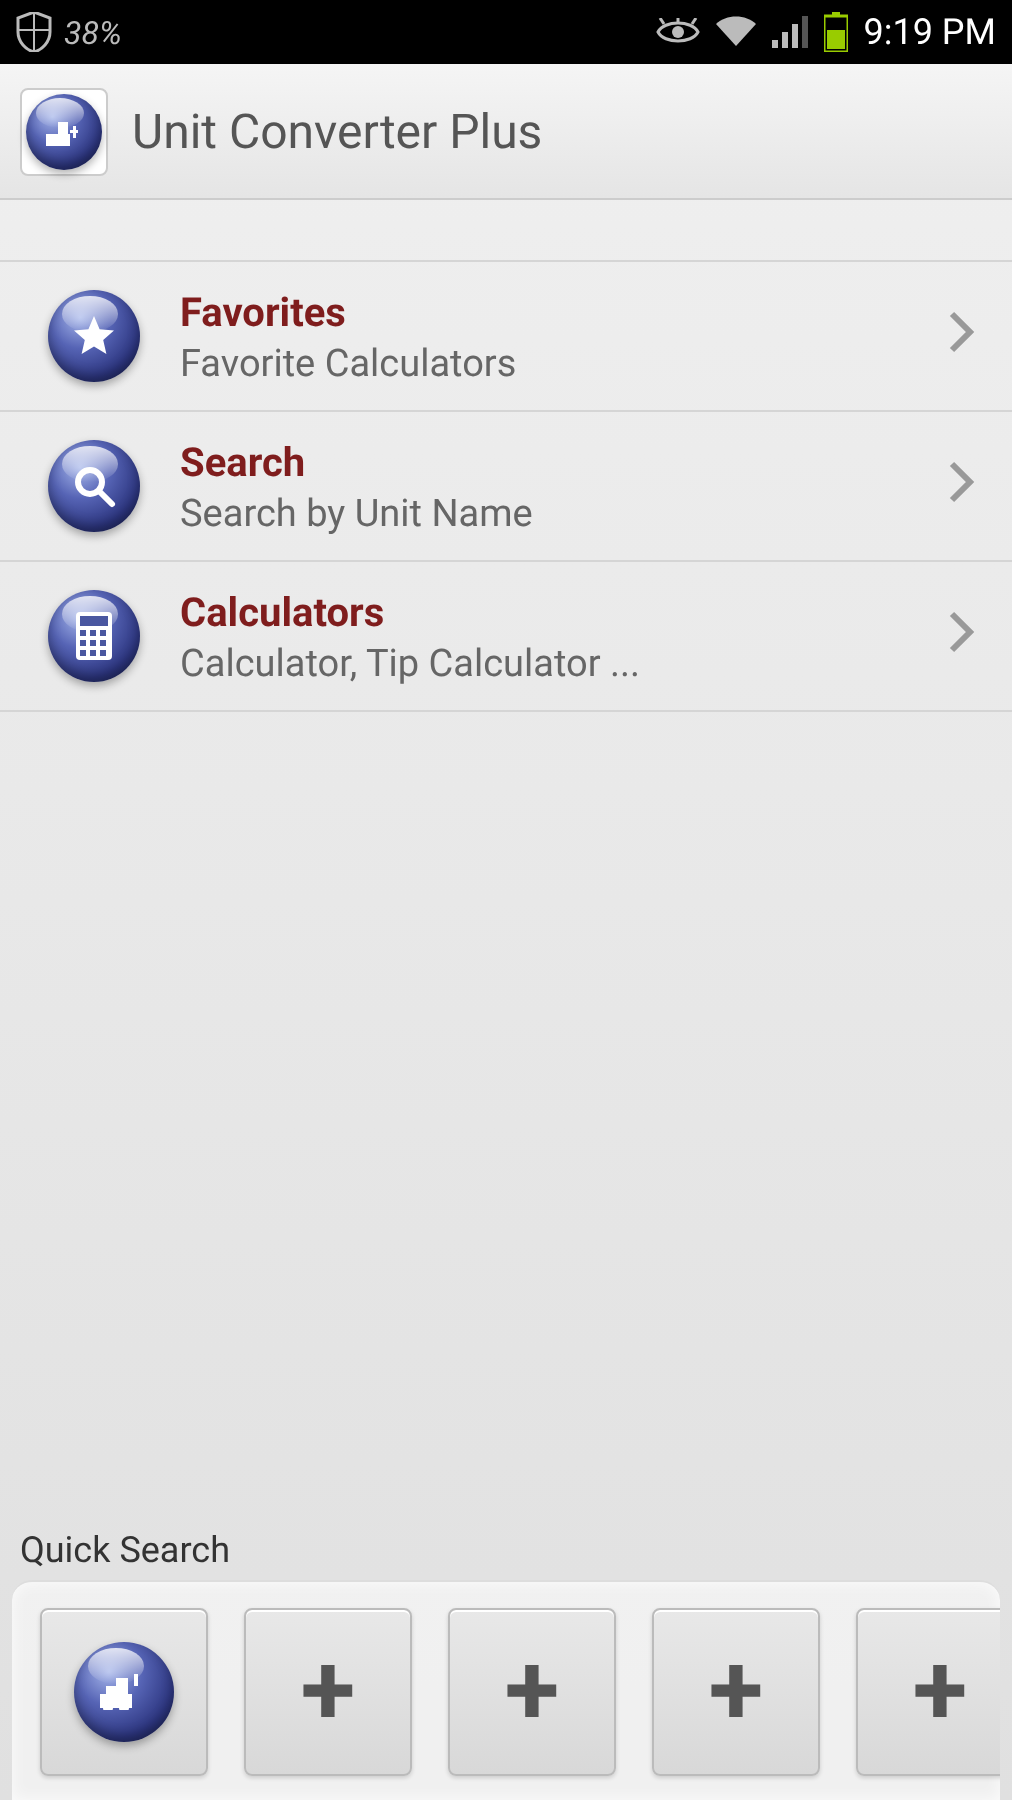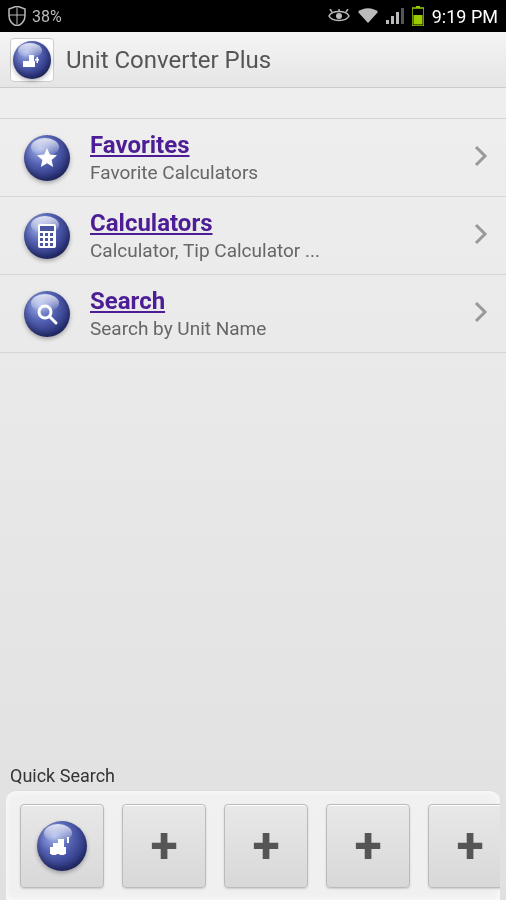--- a/index.html
+++ b/index.html
@@ -4,35 +4,35 @@
 <style>
   * { box-sizing: border-box; margin: 0; padding: 0; }
   html, body { width: 506px; height: 900px; overflow: hidden; font-family: Roboto, Arial, sans-serif; }
   body { background: linear-gradient(to bottom, #f0f0f0 0%, #e8e8e8 50%, #e0e0e0 100%); display: flex; flex-direction: column; }
 
   
   .status-bar { height: 32px; background: #000; color: #bbb; display: flex; align-items: center; padding: 0 8px; font-size: 16px; }
   .status-left { display: flex; align-items: center; gap: 6px; }
   .status-right { margin-left: auto; display: flex; align-items: center; gap: 8px; justify-content: flex-end; }
   .status-bar svg { display: block; }
-  .battery-pct { color: #bbb; font-size: 16px; }
+  .battery-pct { color: #bbb; font-size: 16px; font-style: italic; }
   .clock { color: #fff; font-size: 18px; }
 
   
-  .action-bar { height: 56px; background: linear-gradient(to bottom, #f5f5f5, #e5e5e5); border-bottom: 1px solid #ccc; display: flex; align-items: center; padding: 0 10px; gap: 12px; }
+  .action-bar { height: 68px; background: linear-gradient(to bottom, #f5f5f5, #e5e5e5); border-bottom: 1px solid #ccc; display: flex; align-items: center; padding: 0 10px; gap: 12px; }
   .app-icon-frame { width: 44px; height: 44px; background: #fff; border: 1px solid #ccc; border-radius: 4px; display: flex; align-items: center; justify-content: center; }
   .app-title { font-size: 24px; color: #555; }
 
   
   .list { margin-top: 30px; }
   .list-item { display: flex; align-items: center; padding: 12px 18px 12px 22px; border-bottom: 1px solid #d5d5d5; }
   .list-item:first-child { border-top: 1px solid #d5d5d5; }
   .item-icon { width: 50px; height: 50px; flex-shrink: 0; display: flex; align-items: center; justify-content: center; }
   .item-text { flex: 1; margin-left: 18px; }
-  .item-title { font-size: 24px; font-weight: bold; color: #4c1d95; text-decoration: underline; }
+  .item-title { font-size: 20px; font-weight: bold; color: #7f1d1d; }
   .item-sub { font-size: 19px; color: #666; margin-top: 2px; }
   .chevron { color: #999; }
 
   
   .spacer { flex: 1; }
   .quick-launch-label { font-size: 18px; color: #333; padding: 0 10px; margin-bottom: 4px; }
   .quick-launch-bar { height: 110px; background: rgba(255,255,255,0.5); border-top: 1px solid #ddd; border-radius: 10px 10px 0 0; margin: 0 6px; display: flex; align-items: center; gap: 18px; padding: 0 14px; box-shadow: inset 0 0 8px rgba(255,255,255,0.8); overflow: hidden; }
   .ql-btn { width: 84px; height: 84px; background: linear-gradient(to bottom, #e8e8e8, #d8d8d8); border: 1px solid #bbb; border-radius: 4px; display: flex; align-items: center; justify-content: center; flex-shrink: 0; box-shadow: inset 0 1px 0 #fff, 0 1px 2px rgba(0,0,0,0.15); }
   .ql-plus { font-size: 50px; font-weight: bold; color: #555; line-height: 1; }
 
@@ -120,20 +120,38 @@
     </div>
     <div class="item-text">
       <div class="item-title">Favorites</div>
       <div class="item-sub">Favorite Calculators</div>
     </div>
     <span class="chevron"><svg width="14" height="22" viewBox="0 0 14 22">
           <path d="M2 2 L11 11 L2 20" fill="none" stroke="#999" stroke-width="3"></path>
         </svg></span>
   </div>
 
+
+  <div class="list-item">
+    <div class="item-icon">
+      <div class="sphere">
+          <svg class="sphere-inner" width="24" height="24" viewBox="0 0 24 24">
+            <circle cx="10" cy="10" r="6" fill="none" stroke="#fff" stroke-width="3"></circle>
+            <line x1="15" y1="15" x2="21" y2="21" stroke="#fff" stroke-width="3" stroke-linecap="round"></line>
+          </svg>
+        </div>
+    </div>
+    <div class="item-text">
+      <div class="item-title">Search</div>
+      <div class="item-sub">Search by Unit Name</div>
+    </div>
+    <span class="chevron"><svg width="14" height="22" viewBox="0 0 14 22">
+          <path d="M2 2 L11 11 L2 20" fill="none" stroke="#999" stroke-width="3"></path>
+        </svg></span>
+  </div>
 
   <div class="list-item">
     <div class="item-icon">
       <div class="sphere">
           <svg class="sphere-inner" width="22" height="26" viewBox="0 0 22 26">
             <rect x="2" y="1" width="18" height="24" rx="2" fill="#fff"></rect>
             <rect x="4" y="3" width="14" height="5" fill="#4a57a0"></rect>
             <rect x="4" y="10" width="3" height="3" fill="#4a57a0"></rect>
             <rect x="9" y="10" width="3" height="3" fill="#4a57a0"></rect>
             <rect x="14" y="10" width="3" height="3" fill="#4a57a0"></rect>
@@ -148,38 +166,20 @@
     </div>
     <div class="item-text">
       <div class="item-title">Calculators</div>
       <div class="item-sub">Calculator, Tip Calculator ...</div>
     </div>
     <span class="chevron"><svg width="14" height="22" viewBox="0 0 14 22">
           <path d="M2 2 L11 11 L2 20" fill="none" stroke="#999" stroke-width="3"></path>
         </svg></span>
   </div>
 
-  <div class="list-item">
-    <div class="item-icon">
-      <div class="sphere">
-          <svg class="sphere-inner" width="24" height="24" viewBox="0 0 24 24">
-            <circle cx="10" cy="10" r="6" fill="none" stroke="#fff" stroke-width="3"></circle>
-            <line x1="15" y1="15" x2="21" y2="21" stroke="#fff" stroke-width="3" stroke-linecap="round"></line>
-          </svg>
-        </div>
-    </div>
-    <div class="item-text">
-      <div class="item-title">Search</div>
-      <div class="item-sub">Search by Unit Name</div>
-    </div>
-    <span class="chevron"><svg width="14" height="22" viewBox="0 0 14 22">
-          <path d="M2 2 L11 11 L2 20" fill="none" stroke="#999" stroke-width="3"></path>
-        </svg></span>
-  </div>
-
 </div>
 
 <div class="spacer"></div>
 
 <div class="quick-launch-label">Quick Search</div>
 <div class="quick-launch-bar">
   <div class="ql-btn">
     <div class="sphere sphere-big">
       <svg class="sphere-inner" width="24" height="18" viewBox="0 0 24 18">
           <rect x="0" y="10" width="16" height="7" fill="#fff"></rect>

